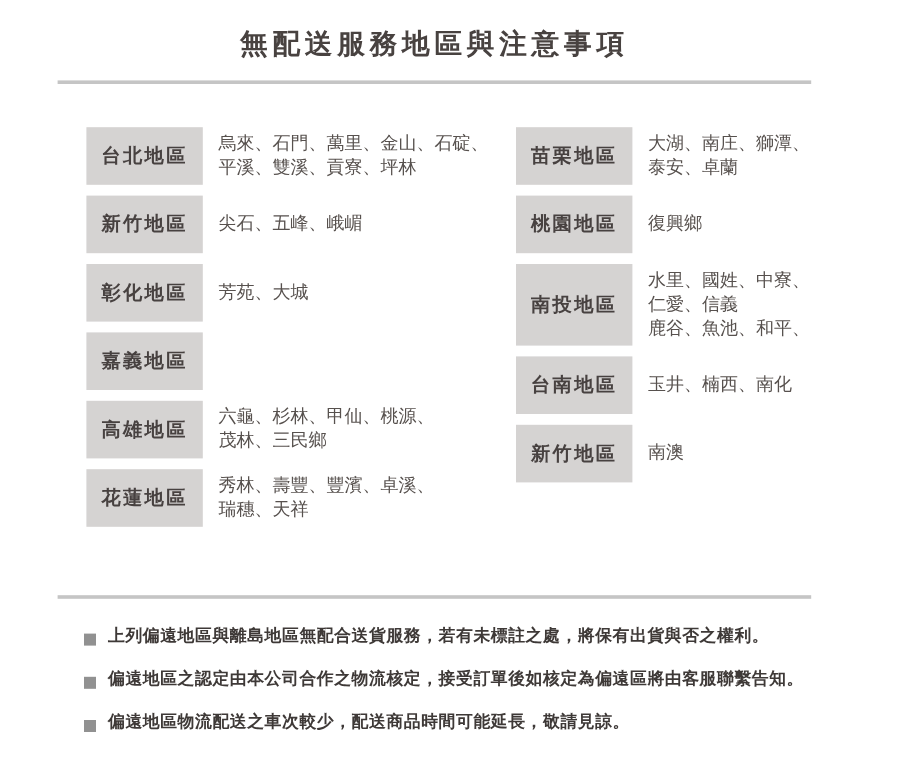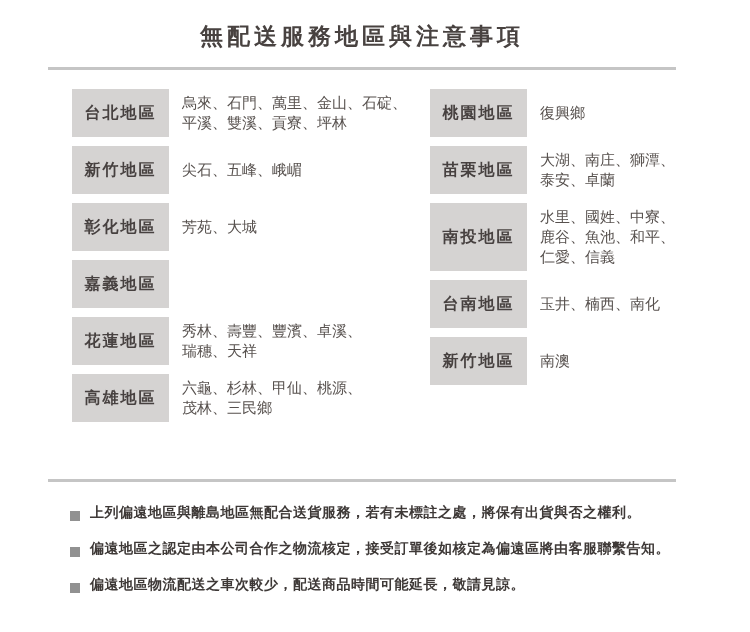--- a/index.html
+++ b/index.html
@@ -14,21 +14,21 @@
   .header { padding-top: 21px; text-align: center; }
   .title {
     font-size: 23px; font-weight: bold; letter-spacing: 4px;
     color: var(--title-text, #484240);
   }
   .title-divider {
     height: 3px; background: var(--divider, #c5c5c5);
     margin: 15px 48px 0 48px;
   }
 
-  .columns { display: flex; padding: 19px 40px 0 72px; }
+  .columns { display: flex; padding: 36px 40px 0 72px; }
   .col { display: block; }
   .col-left { width: 336px; flex: none; }
   .col-right { flex: 1; margin-left: 22px; }
 
   .region-row {
     display: flex; align-items: stretch;
     min-height: 48px; margin-bottom: 9px;
   }
   .region-label {
     width: 97px; flex: none;
@@ -99,69 +99,69 @@
 
               <div class="area-line">芳苑、大城</div>
             </div>
         </div>
 
         <div class="region-row">
           <div class="region-label">嘉義地區</div>
         </div>
 
         <div class="region-row">
+          <div class="region-label">高雄地區</div>
+          <div class="region-areas">
+
+              <div class="area-line">六龜、杉林、甲仙、桃源、</div>
+
+              <div class="area-line">茂林、三民鄉</div>
+            </div>
+        </div>
+
+        <div class="region-row">
           <div class="region-label">花蓮地區</div>
           <div class="region-areas">
 
               <div class="area-line">秀林、壽豐、豐濱、卓溪、</div>
 
               <div class="area-line">瑞穗、天祥</div>
             </div>
         </div>
-
-        <div class="region-row">
-          <div class="region-label">高雄地區</div>
-          <div class="region-areas">
-
-              <div class="area-line">六龜、杉林、甲仙、桃源、</div>
-
-              <div class="area-line">茂林、三民鄉</div>
-            </div>
-        </div>
       </div>
 
     <div class="col col-right">
 
         <div class="region-row">
+          <div class="region-label">苗栗地區</div>
+          <div class="region-areas">
+
+              <div class="area-line">大湖、南庄、獅潭、</div>
+
+              <div class="area-line">泰安、卓蘭</div>
+            </div>
+        </div>
+
+        <div class="region-row">
           <div class="region-label">桃園地區</div>
           <div class="region-areas">
 
               <div class="area-line">復興鄉</div>
             </div>
         </div>
 
         <div class="region-row">
-          <div class="region-label">苗栗地區</div>
-          <div class="region-areas">
-
-              <div class="area-line">大湖、南庄、獅潭、</div>
-
-              <div class="area-line">泰安、卓蘭</div>
-            </div>
-        </div>
-
-        <div class="region-row">
           <div class="region-label">南投地區</div>
           <div class="region-areas">
 
               <div class="area-line">水里、國姓、中寮、</div>
 
+              <div class="area-line">仁愛、信義</div>
+
               <div class="area-line">鹿谷、魚池、和平、</div>
-
-              <div class="area-line">仁愛、信義</div>
             </div>
         </div>
 
         <div class="region-row">
           <div class="region-label">台南地區</div>
           <div class="region-areas">
 
               <div class="area-line">玉井、楠西、南化</div>
             </div>
         </div>

